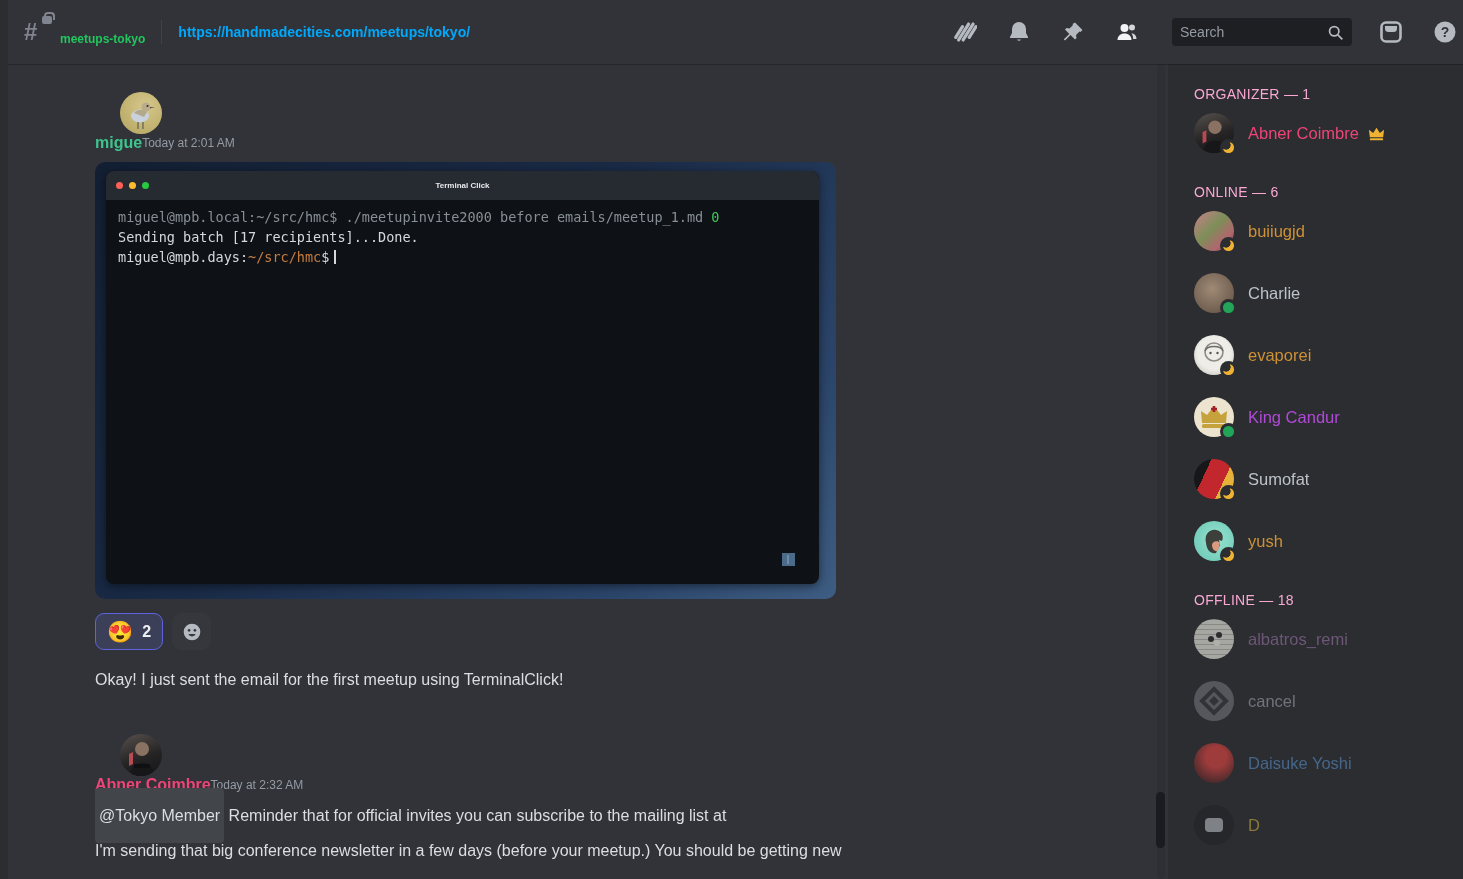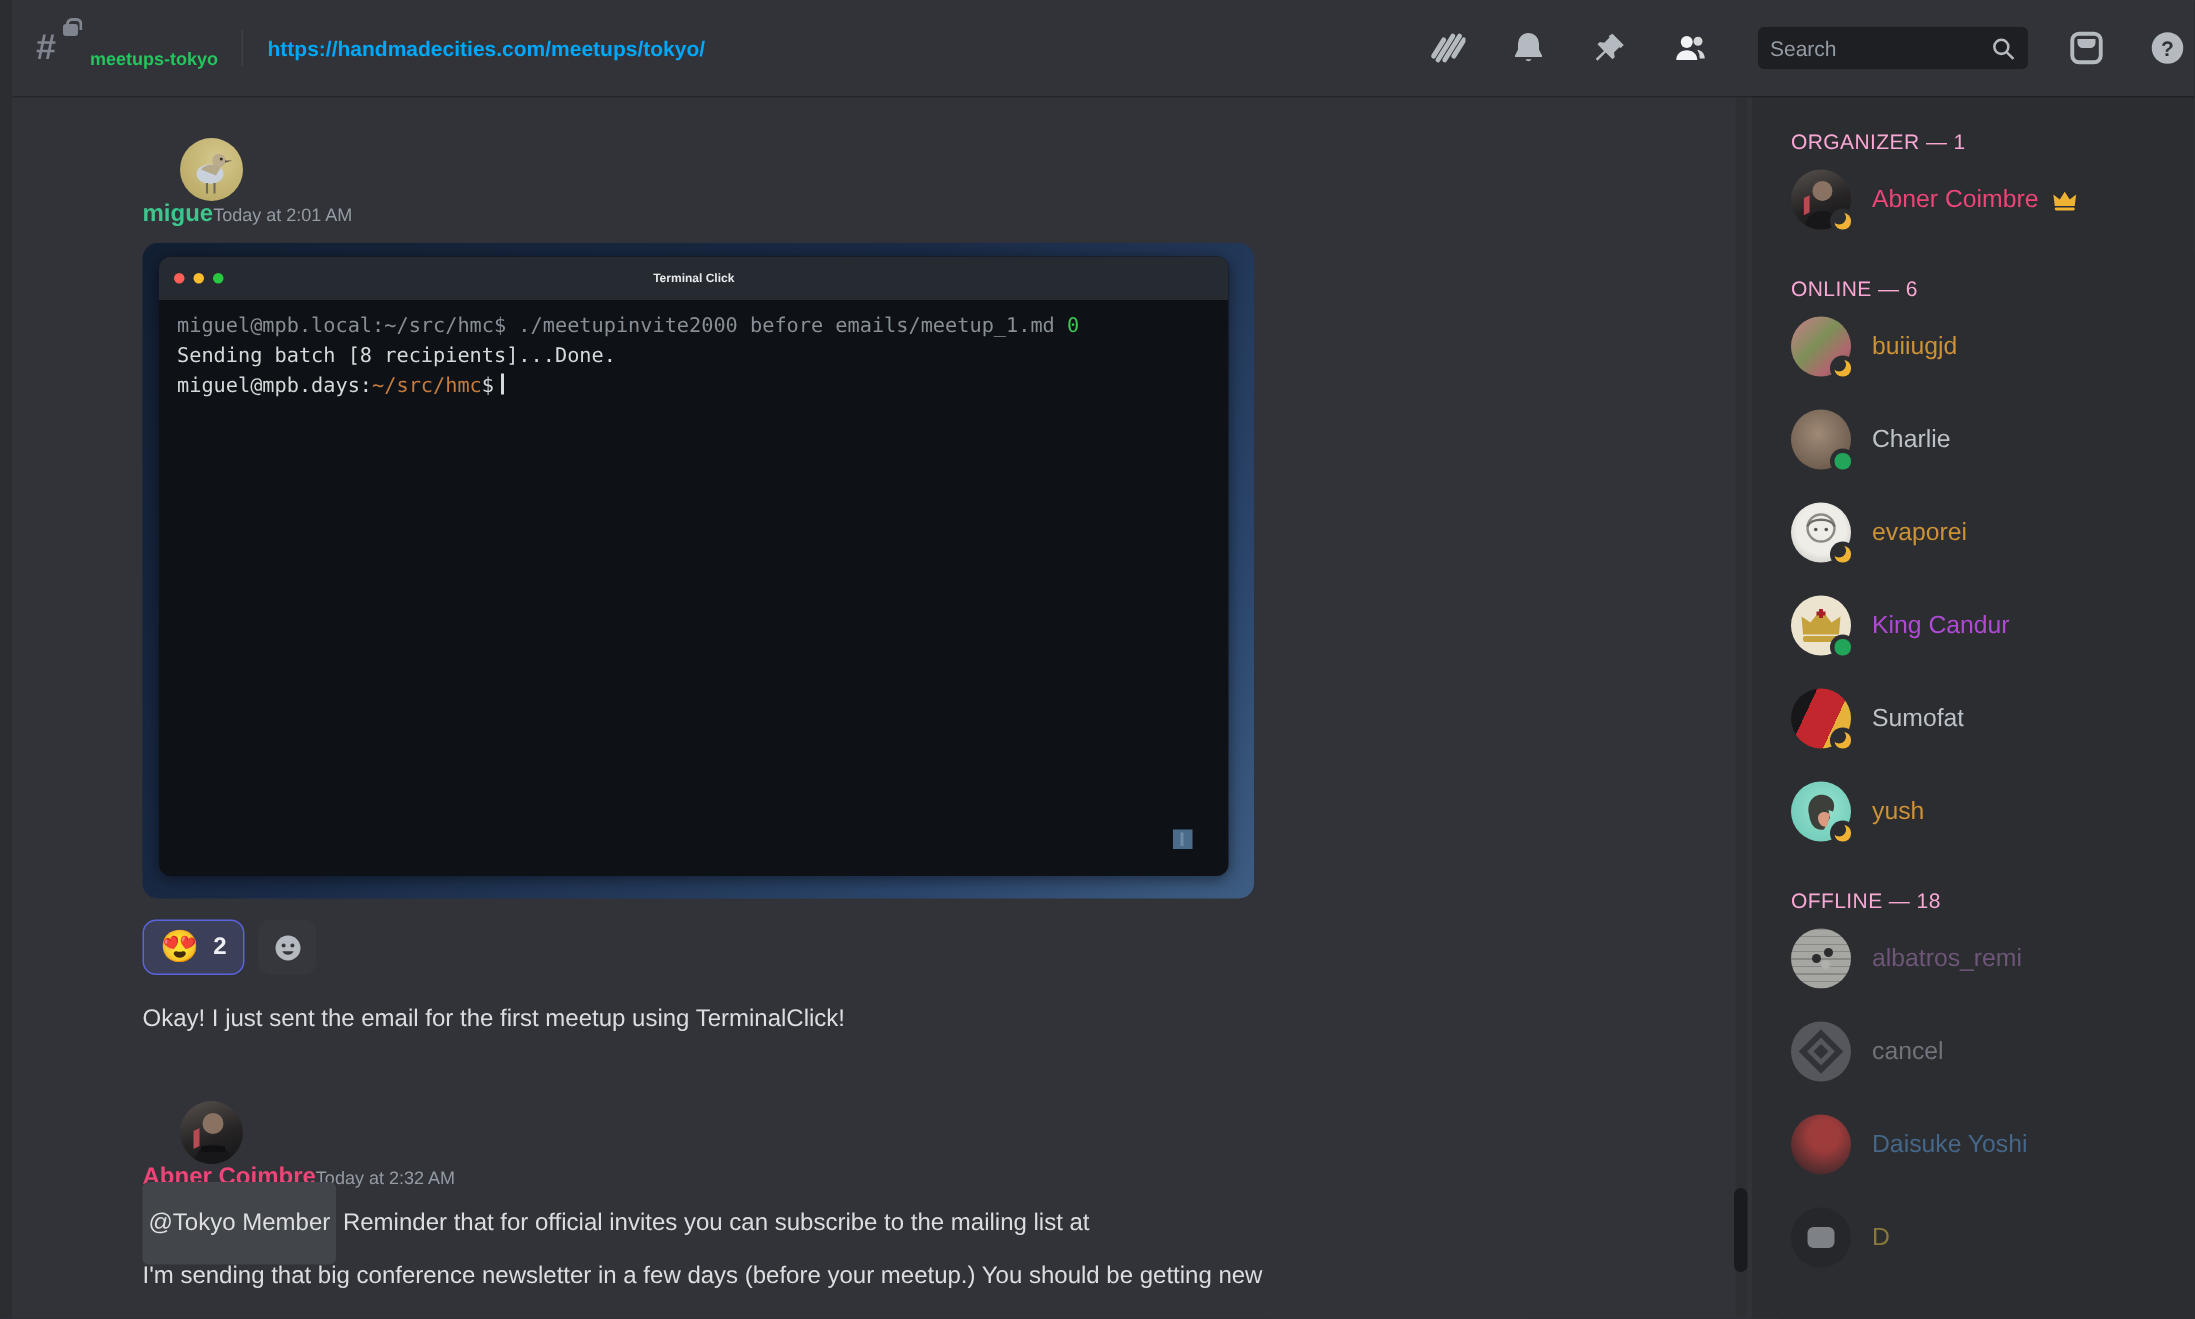--- a/index.html
+++ b/index.html
@@ -210,21 +210,21 @@
 
         <div class="attachment">
           <div class="term-window">
             <div class="term-titlebar">
               <span class="dot red"></span>
               <span class="dot yellow"></span>
               <span class="dot green"></span>
               <span class="term-title">Terminal Click</span>
             </div>
             <div class="term-body"><span class="t-dim">miguel@mpb.local:~/src/hmc$ ./meetupinvite2000 before emails/meetup_1.md </span><span class="t-green">0</span>
-<span class="t-white">Sending batch [8 recipients]...Done.</span>
+<span class="t-white">Sending batch [17 recipients]...Done.</span>
 <span class="t-white">miguel@mpb.days:</span><span class="t-path">~/src/hmc</span><span class="t-white">$</span><span class="t-cursor"></span></div>
             <div class="term-resize"></div>
           </div>
         </div>
 
         <div class="reactions m1-reactions">
           <div class="reaction-pill reacted">
             <span class="emoji">😍</span>
             <span class="count">2</span>
           </div>

